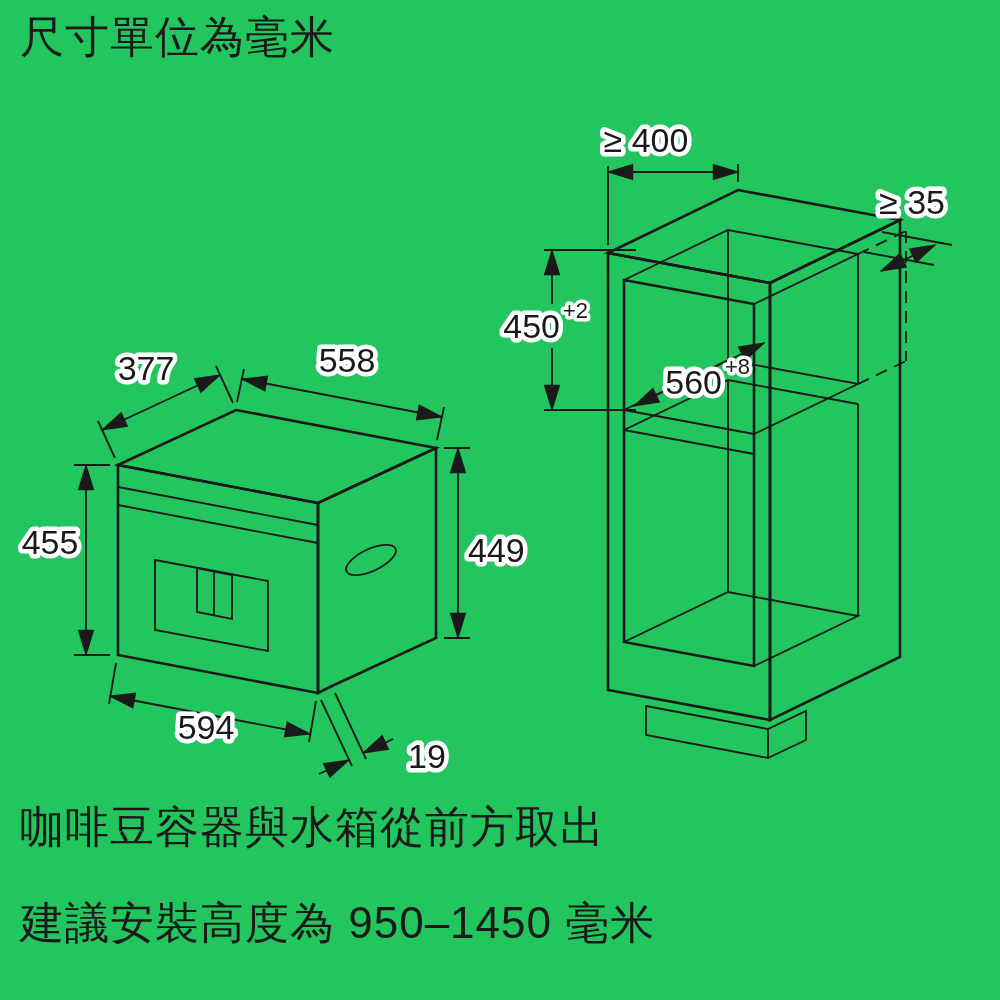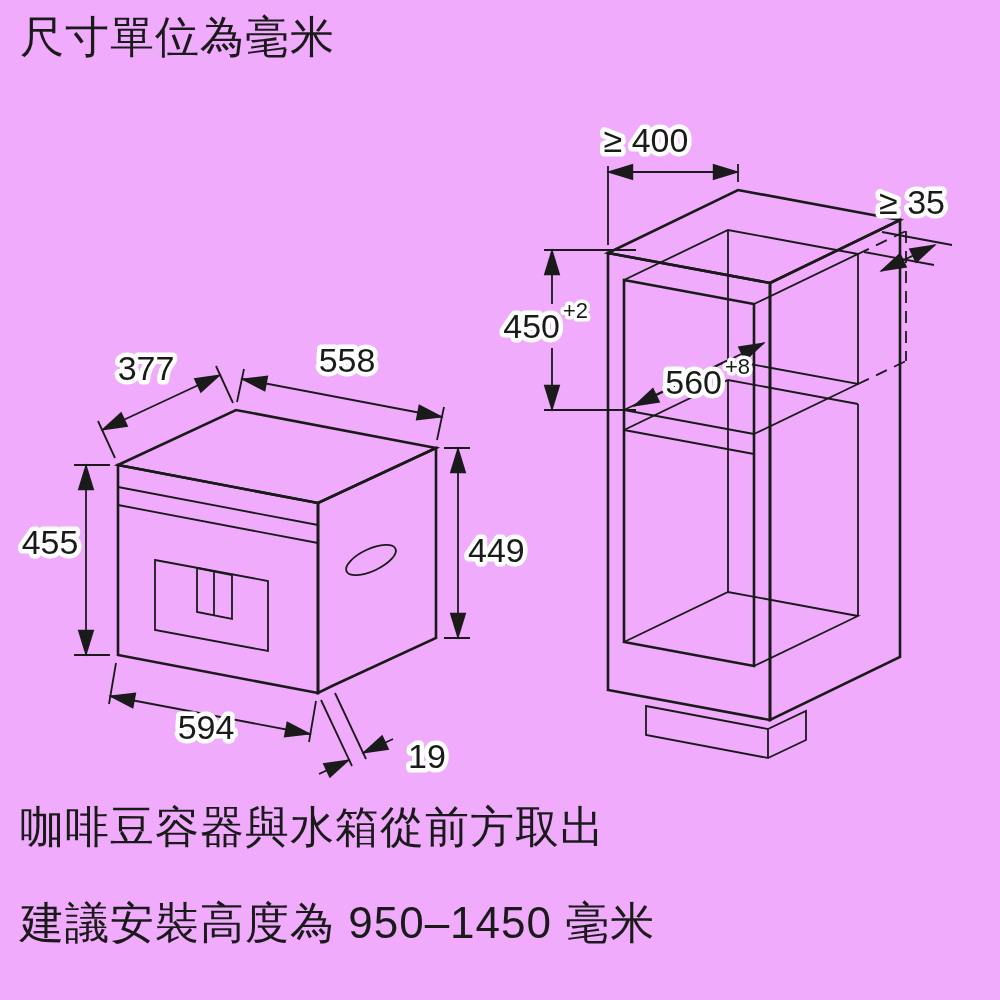--- a/index.html
+++ b/index.html
@@ -7,21 +7,21 @@
     padding: 0;
     background: #ffffff;
     width: 1000px;
     height: 1000px;
     font-family: "Liberation Sans", sans-serif;
   }
   .stage {
     position: relative;
     width: 1000px;
     height: 1000px;
-    background: #f0abfc;
+    background: #22c55e;
     overflow: hidden;
   }
   svg { display: block; }
   .outline {
     fill: none;
     stroke: #1a1a1a;
     stroke-width: 2.6;
     stroke-linejoin: miter;
   }
   .thin {

